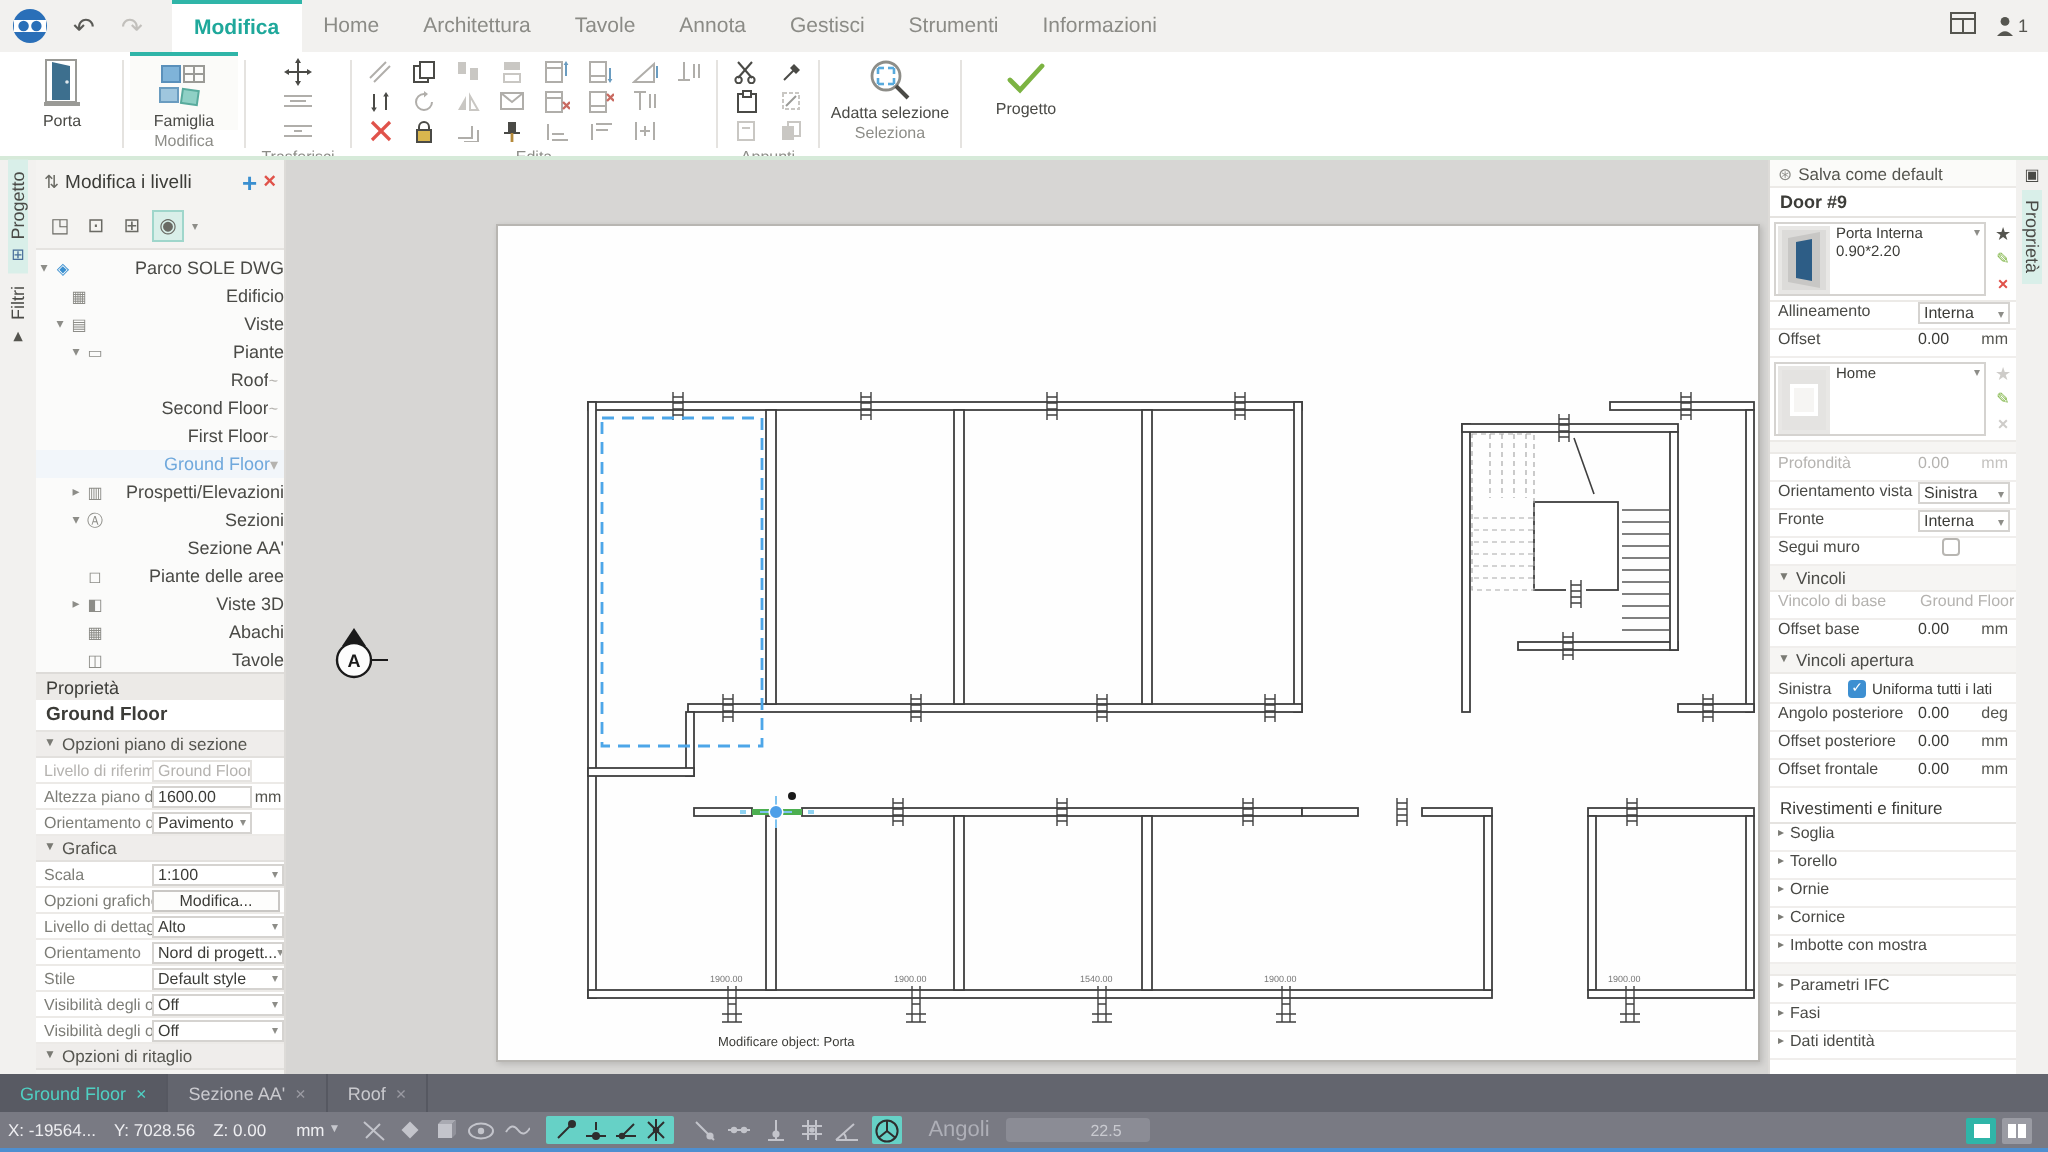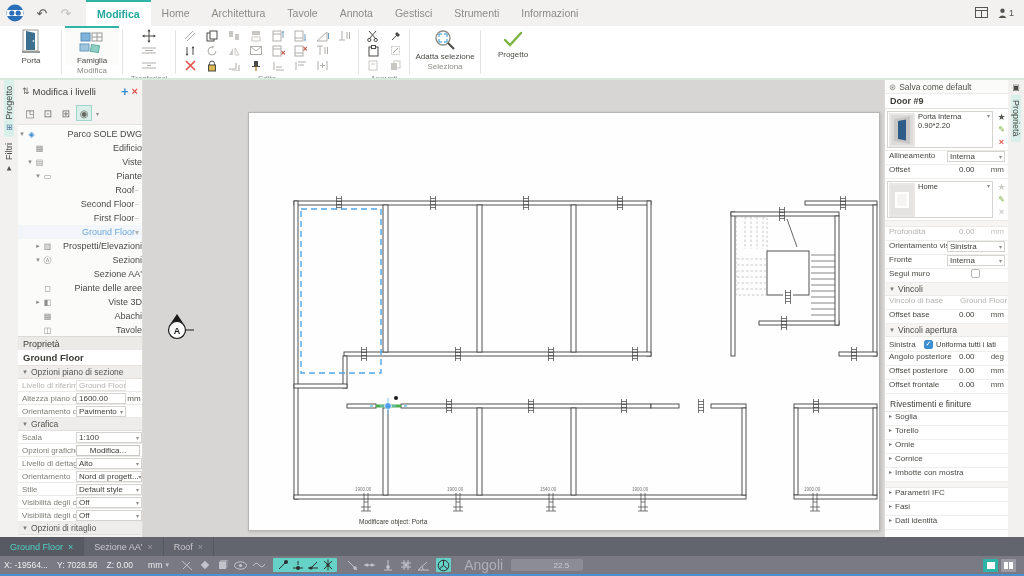--- a/index.html
+++ b/index.html
@@ -86,21 +86,21 @@
   .selcar{color:#8d8d88;font-size:6px;padding-right:2px;}
   .iconcol{width:13px;display:flex;flex-direction:column;align-items:center;justify-content:space-around;padding:2px 0;}
   .ic-star{color:#55554f;font-size:9px;cursor:pointer;}
   .ic-star.dim{color:#ceccc9;}
   .ic-pen{color:#7cb342;font-size:8px;cursor:pointer;}
   .ic-x{color:#e0524a;font-size:9px;font-weight:bold;cursor:pointer;}
   .ic-x.dim{color:#ceccc9;}
   .rrow{height:14px;display:flex;border-bottom:1px solid #f0eeec;padding-left:4px;}
   .rlab{flex:1;font-size:8px;color:#4a4a46;white-space:nowrap;overflow:hidden;}
   .rlab.dis{color:#b5b3b0;}
-  .rsel{width:58px;height:11px;border:1px solid #d5d3d0;display:flex;align-items:center;font-size:8px;padding:0 2px;margin-right:3px;}
+  .rsel{width:46px;height:11px;border:1px solid #d5d3d0;display:flex;align-items:center;font-size:8px;padding:0 2px;margin-right:3px;}
   .rsel .car{margin-left:auto;color:#8d8d88;font-size:6px;}
   .rval{width:30px;font-size:8px;text-align:left;}
   .rval.dis{color:#b5b3b0;}
   .runit{width:19px;font-size:8px;color:#55554f;text-align:right;padding-right:4px;}
   .runit.dis{color:#c5c3c0;}
   .rsec{height:13px;display:flex;align-items:center;gap:3px;padding:0 4px;background:#f6f5f3;color:#4a4a46;font-size:8.5px;border-bottom:1px solid #eceae7;cursor:pointer;}
   .rsec .tri{font-size:6px;color:#7a7a74;}
   .chkrow{height:15px;display:flex;align-items:center;gap:3px;padding-left:4px;border-bottom:1px solid #f0eeec;}
   .cb{width:9px;height:9px;border:1px solid #b8b6b2;border-radius:2px;background:#fff;flex:0 0 auto;cursor:pointer;}
   .cb.on{background:#3d8fd1;border-color:#3d8fd1;color:#fff;font-size:7px;display:flex;align-items:center;justify-content:center;}
@@ -114,21 +114,21 @@
   .btab .bx{font-size:9px;color:#9a9aa2;cursor:pointer;}
   .btab.act .bx{color:#4fd0c3;}
   .statusbar{height:18px;background:#797a83;display:flex;align-items:center;flex:0 0 auto;padding:0 4px;gap:3px;}
   .coord{font-size:8.5px;color:#eeeef1;margin-right:6px;white-space:nowrap;}
   .unitdd{font-size:8.5px;color:#eeeef1;display:flex;align-items:center;gap:2px;margin:0 6px;cursor:pointer;}
   .unitdd .car{font-size:6px;color:#c6c7cd;}
   .sic{width:15px;height:14px;display:flex;align-items:center;justify-content:center;cursor:pointer;}
   .sic svg{display:block;}
   .snapgrp{display:flex;background:#66d1c6;border-radius:1px;margin:0 4px;padding:0 2px;}
   .tealic{background:#66d1c6;border-radius:1px;margin:0 2px;}
-  .anglbl{font-size:14px;color:#aeafb7;margin-left:8px;}
+  .anglbl{font-size:11px;color:#aeafb7;margin-left:8px;}
   .anginp{width:72px;height:12px;background:#8b8c95;border-radius:2px;margin-left:5px;display:flex;align-items:center;justify-content:flex-end;padding:0 14px 0 4px;font-size:8px;color:#c9cad0;}
   .viewbtns{margin-left:auto;display:flex;gap:3px;align-items:center;padding-right:4px;}
   .vb{width:15px;height:13px;border-radius:1px;display:flex;align-items:center;justify-content:center;gap:1px;cursor:pointer;}
   .vb.act{background:#2fb5a8;}
   .vb.gray{background:#9a9ba3;}
   .vb i{display:block;background:#fff;width:8px;height:7px;}
   .vb.gray i{width:4px;height:7px;}
   .blueline{height:2px;background:#4e8fd0;flex:0 0 auto;}
   .ribsep{height:2px;background:#d6ead9;flex:0 0 auto;}
 </style>

